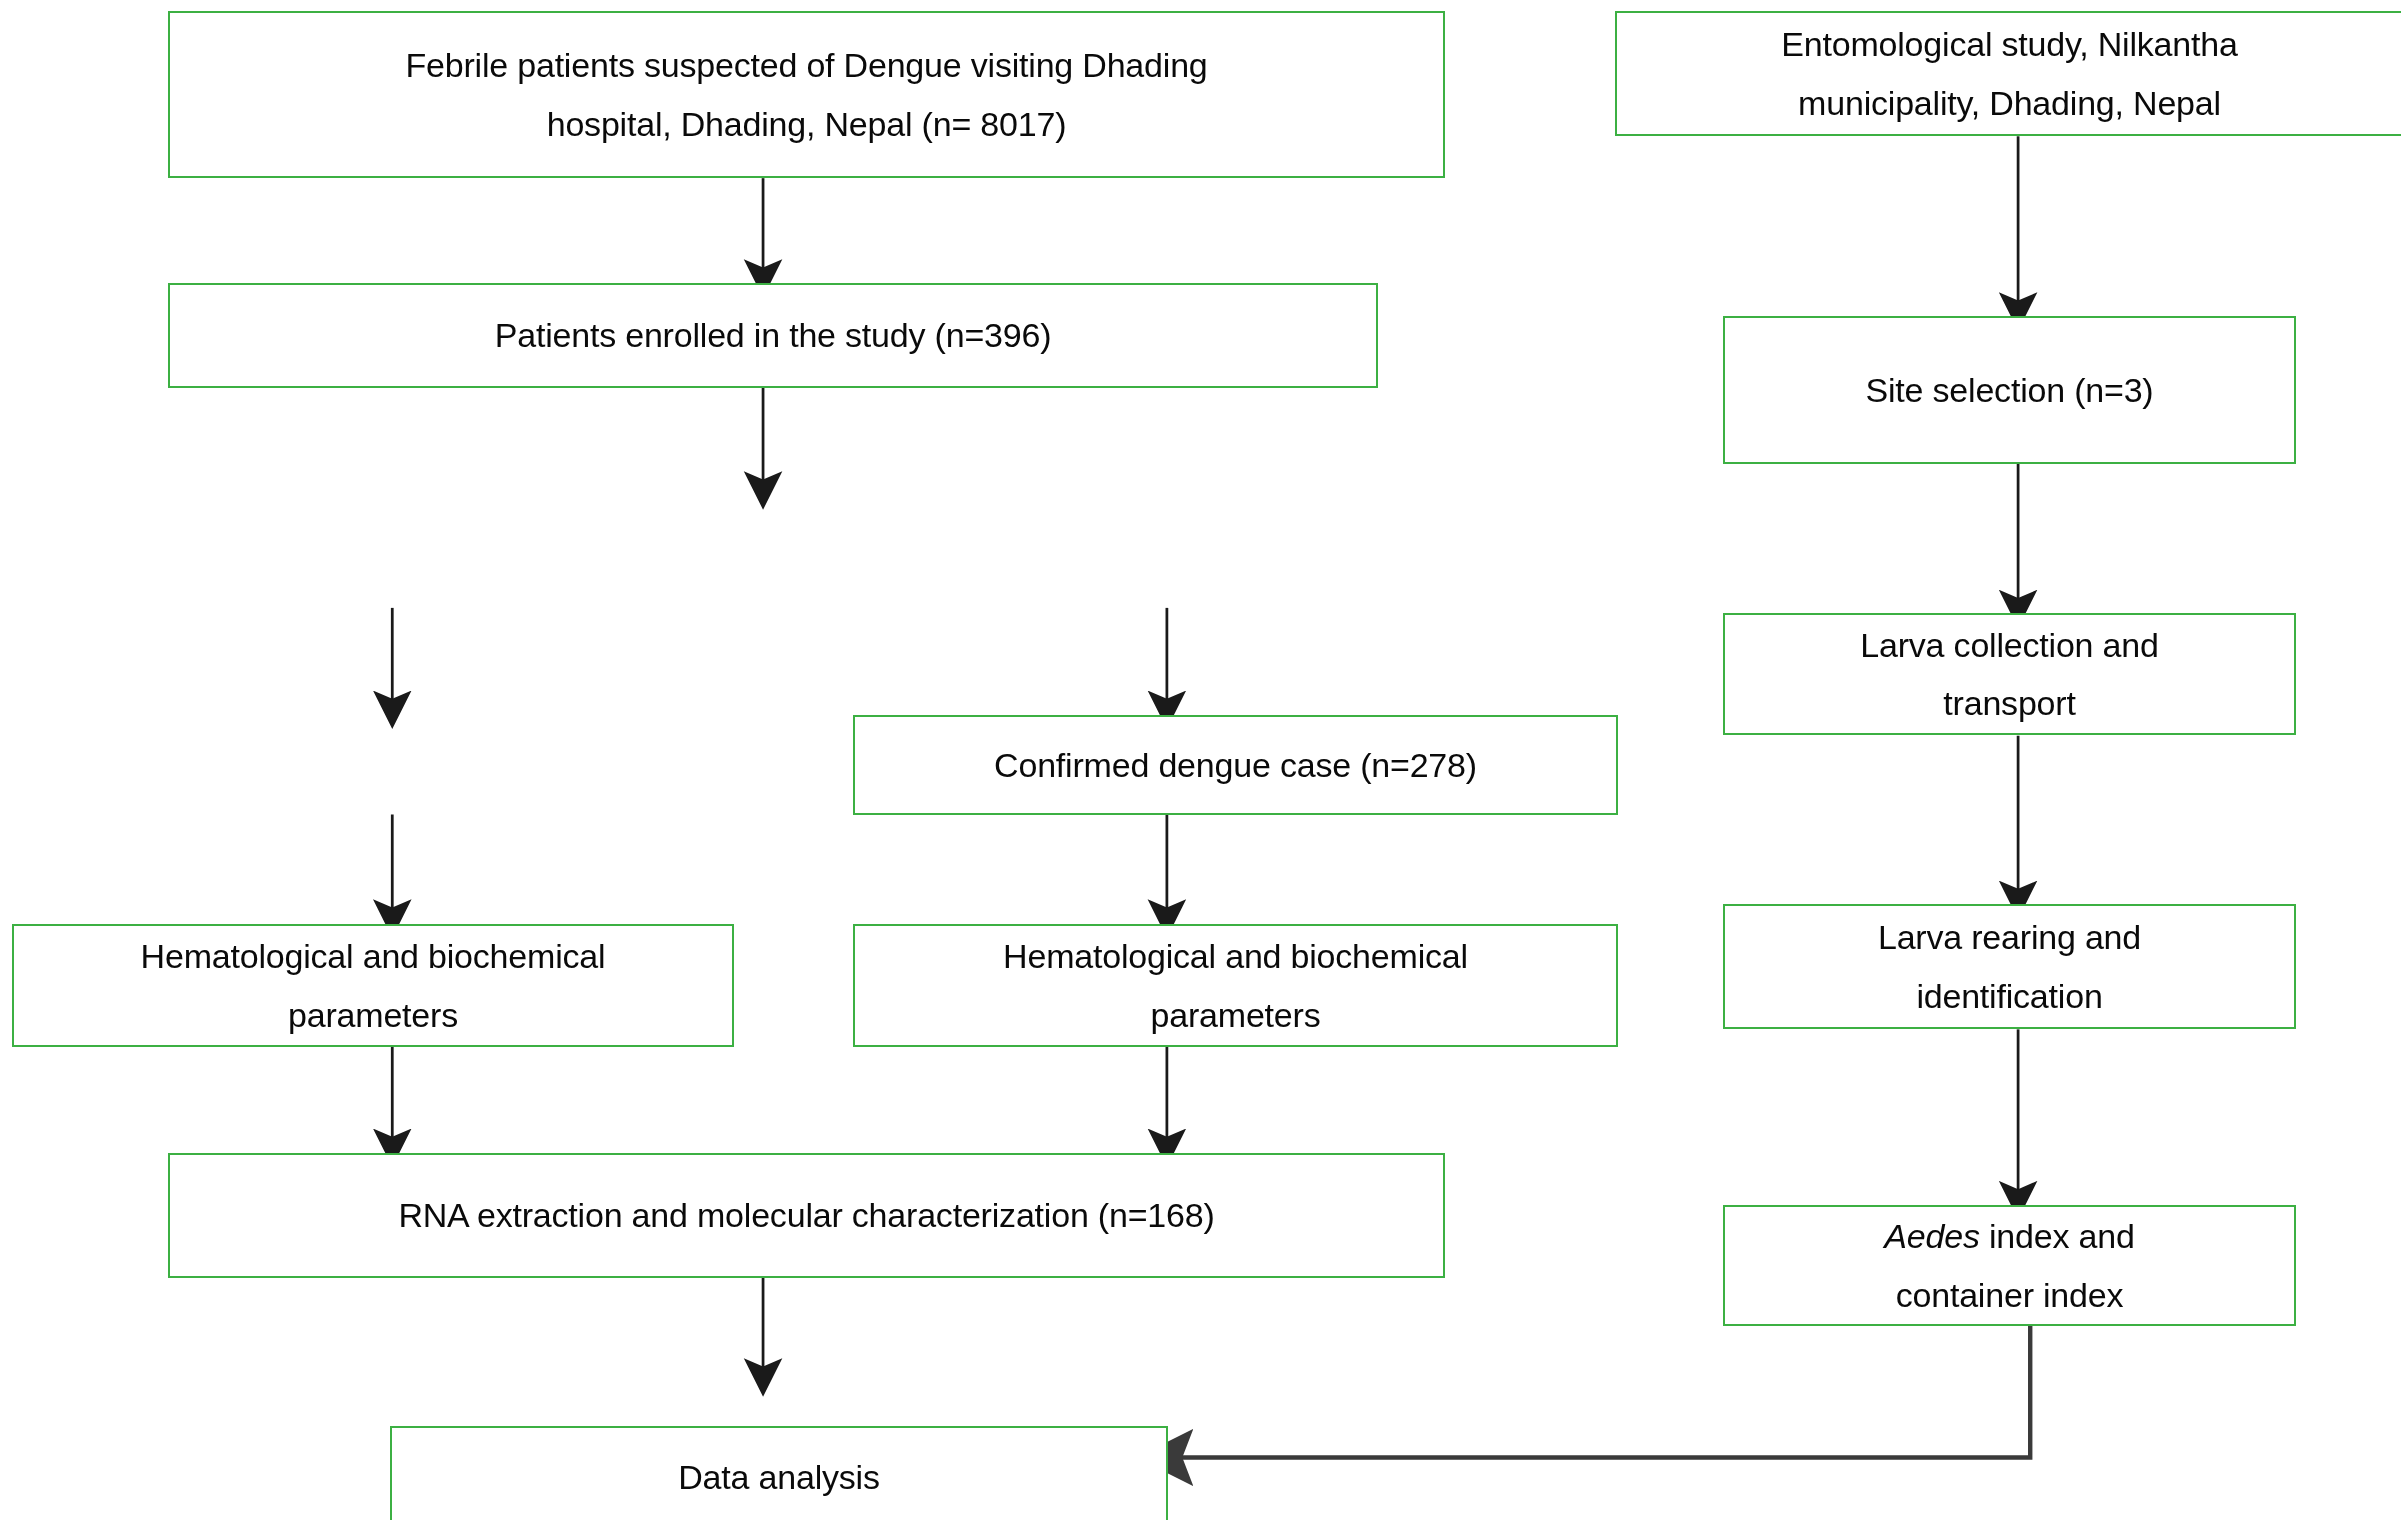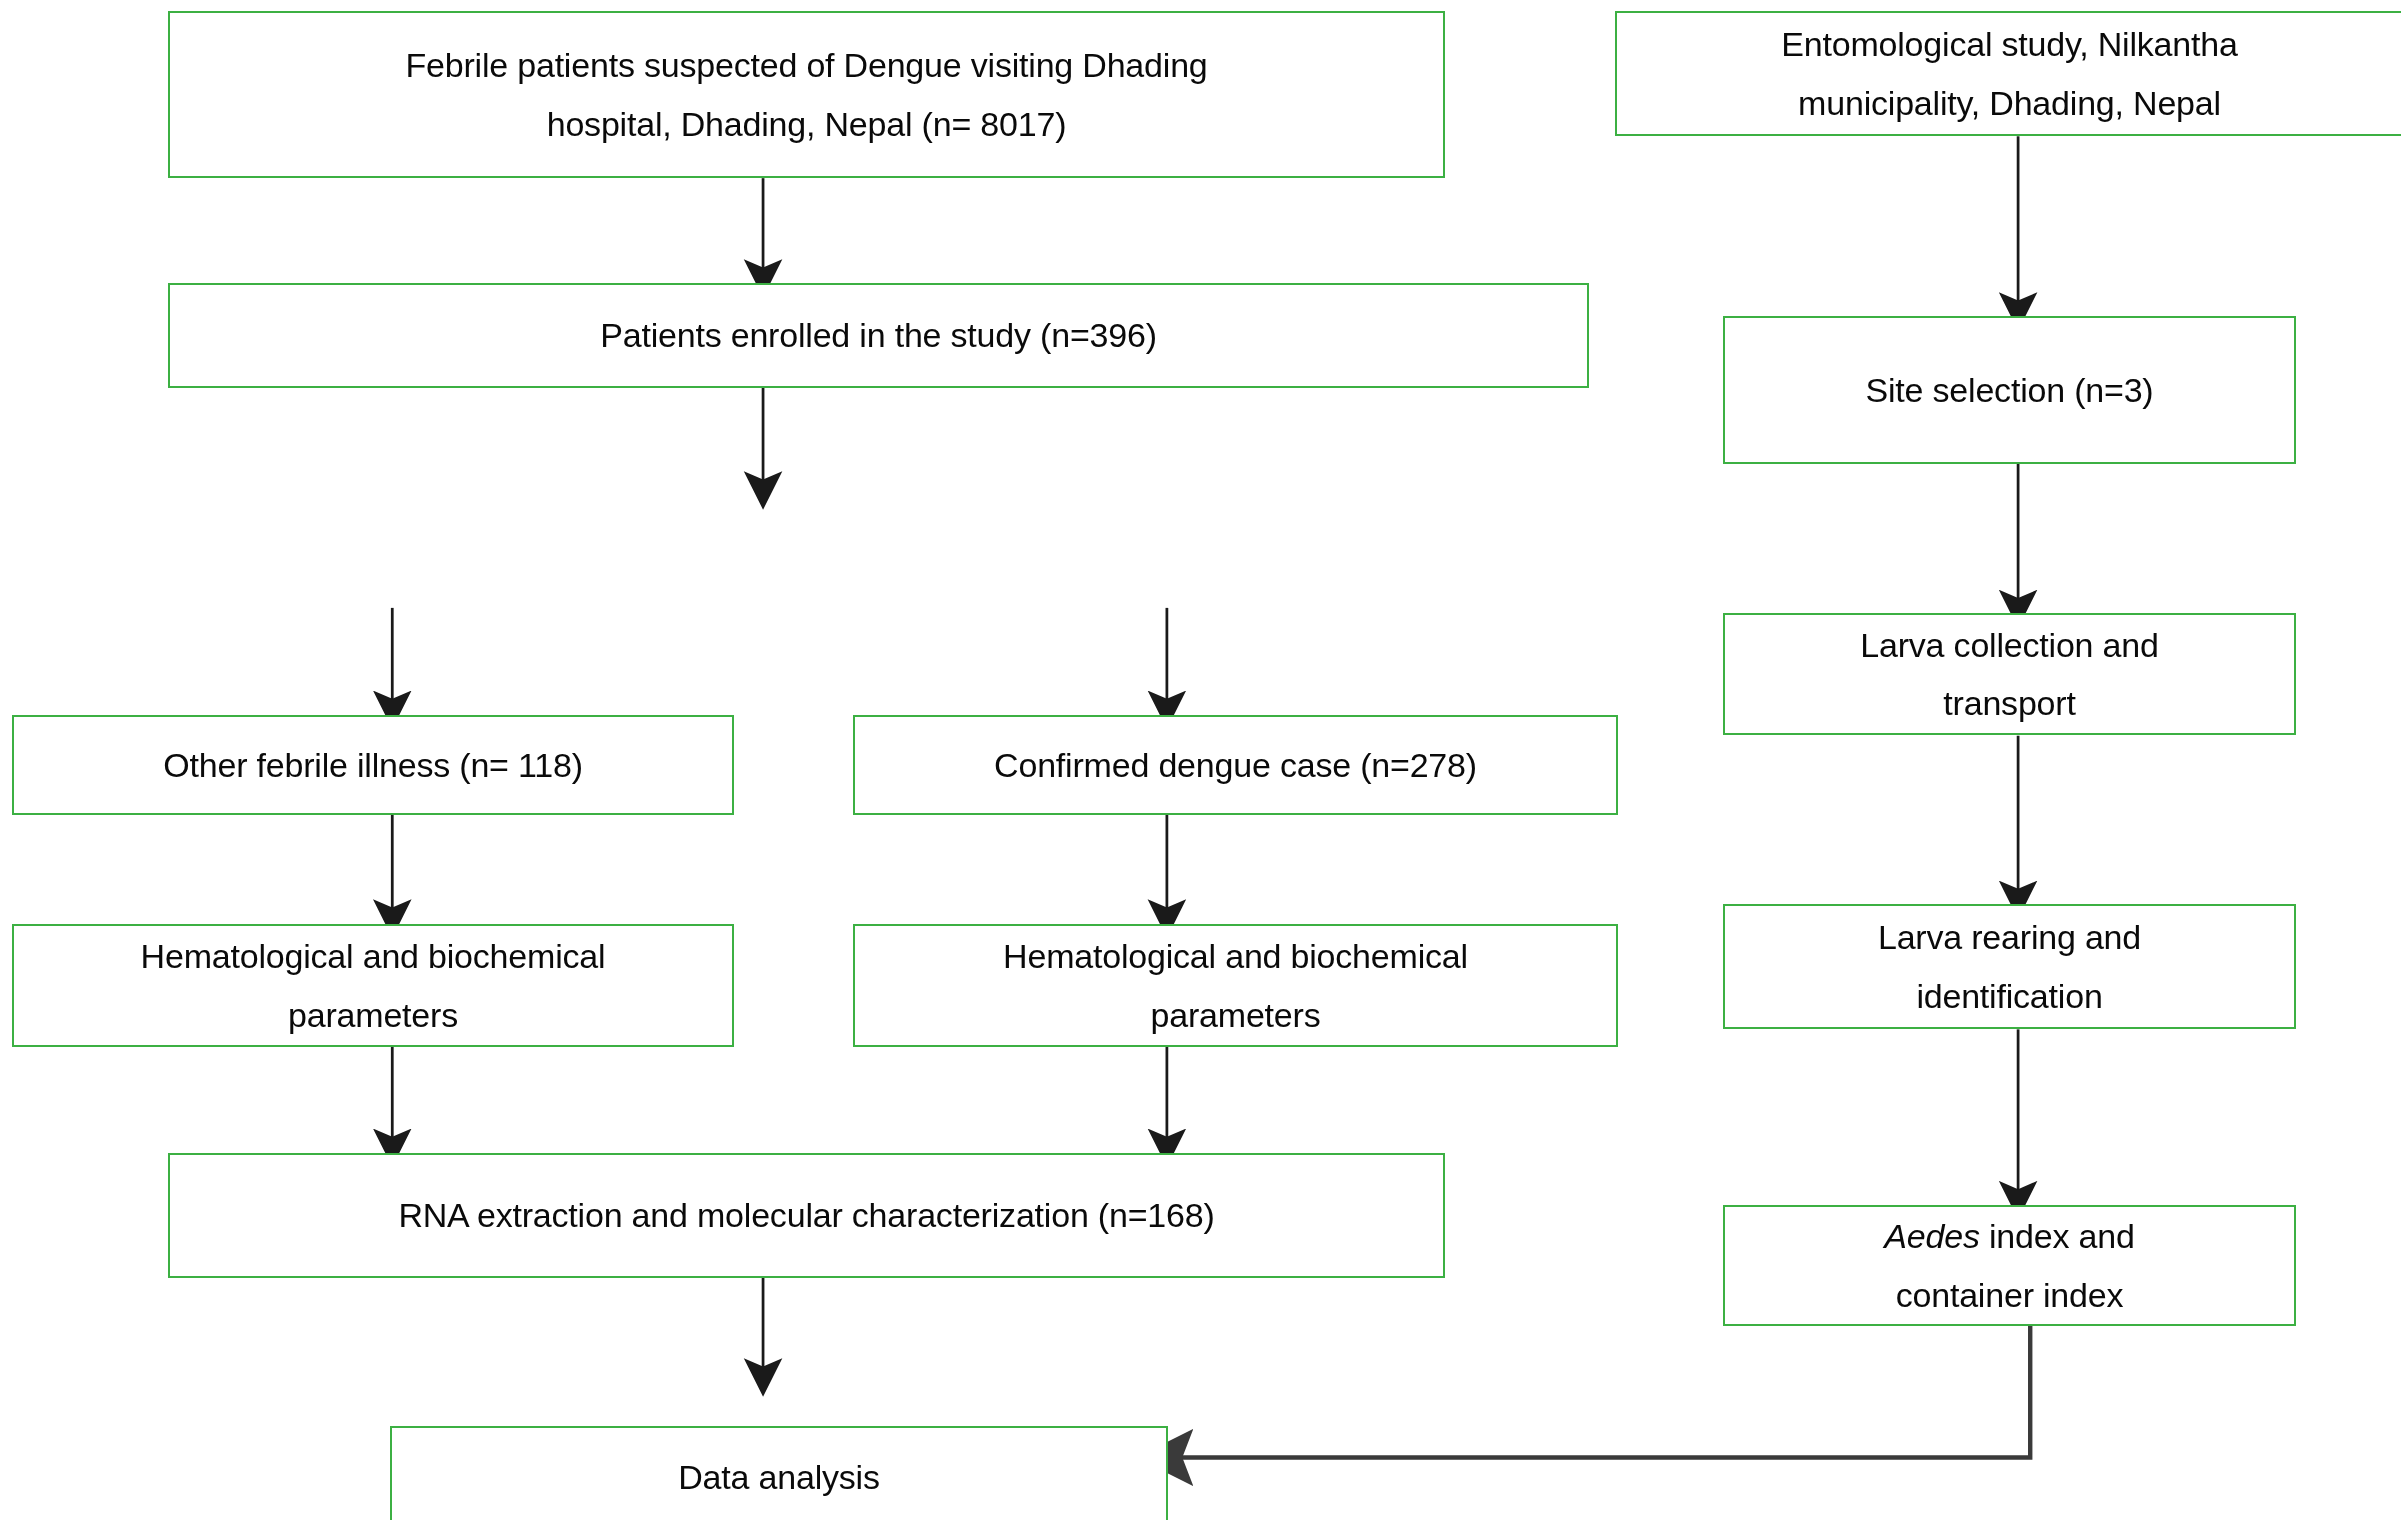--- a/index.html
+++ b/index.html
@@ -91,28 +91,25 @@
     <line x1="3663" y1="1868" x2="3663" y2="2178" stroke="#1a1a1a" stroke-width="5" marker-end="url(#ah)"></line>
 
     <polyline points="3685,2405 3685,2645 2118,2645" fill="none" stroke="#3a3a3a" stroke-width="8" marker-end="url(#ahl)"></polyline>
   </svg>
 
   <div class="node" style="left:168px; top:11px; width:1277px; height:167px;">
     <span class="txt">Febrile patients suspected of Dengue visiting Dhading
 hospital, Dhading, Nepal (n= 8017)</span>
   </div>
 
-  <div class="node" style="left:168px; top:283px; width:1421px; height:105px;">
+  <div class="node" style="left:168px; top:283px; width:1210px; height:105px;">
     <span class="txt">Patients enrolled in the study (n=396)</span>
   </div>
 
 
-  <div class="node" style="left:12px; top:715px; width:722px; height:100px;">
-    <span class="txt">Other febrile illness   (n= 118)</span>
-  </div>
 
   <div class="node" style="left:853px; top:715px; width:765px; height:100px;align-items:center;">
     <span class="txt">Confirmed dengue case (n=278)</span>
   </div>
 
   <div class="node" style="left:12px; top:924px; width:722px; height:123px;">
     <span class="txt">Hematological and biochemical
 parameters</span>
   </div>
 

